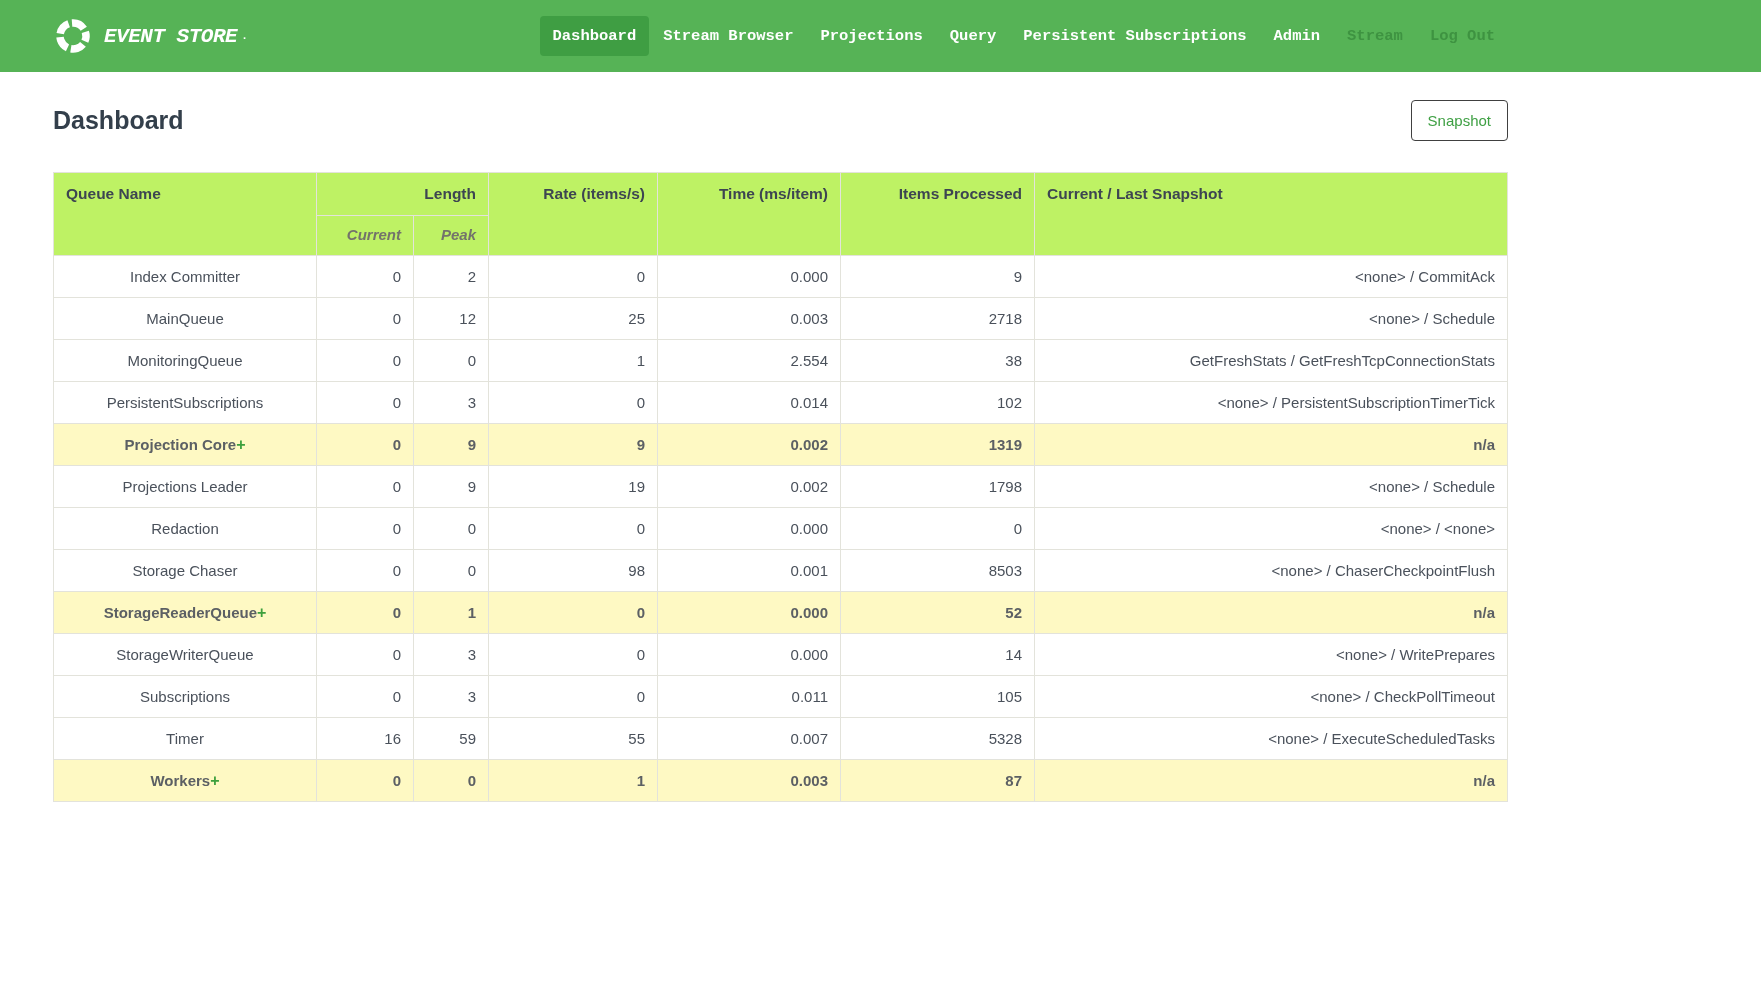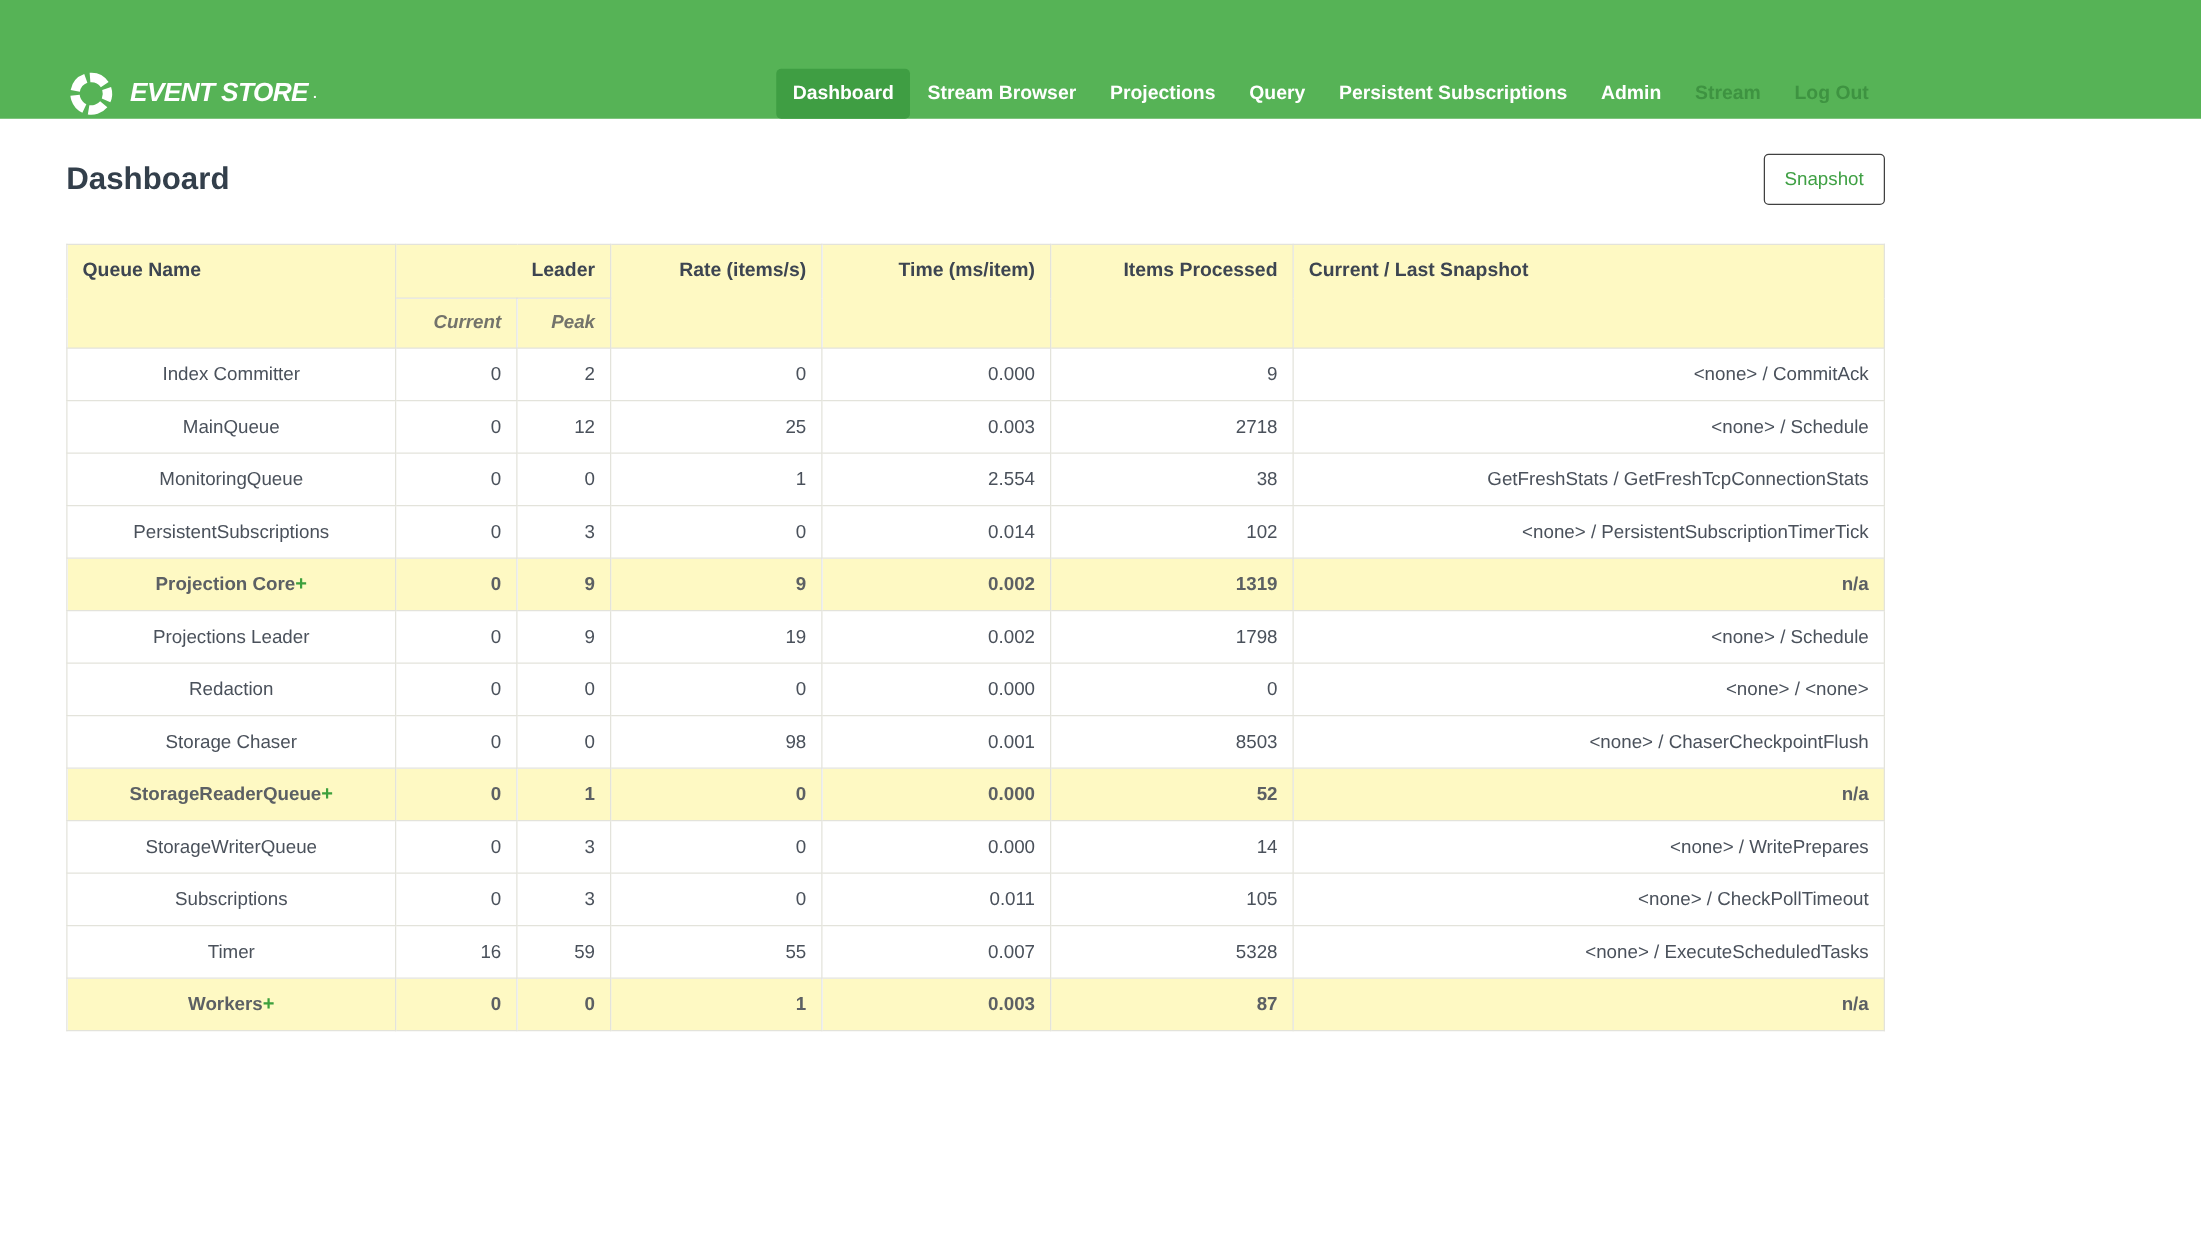--- a/index.html
+++ b/index.html
@@ -6,24 +6,25 @@
   html, body { margin: 0; padding: 0; background: #ffffff; }
   body {
     font-family: "Liberation Sans", sans-serif;
     width: 1761px; height: 986px;
     overflow: hidden;
     -webkit-font-smoothing: antialiased;
   }
 
   
   .navbar {
-    height: 95px;
+    height: 72px;
     background: #56b356;
     display: flex;
-    align-items: flex-end;
+    align-items: center;
+    font-family: Liberation Mono, monospace;
   }
   .nav-inner {
     width: 1455px;
     margin-left: 53px;
     display: flex;
     align-items: center;
     justify-content: space-between;
   }
   .brand {
     display: flex;
@@ -105,21 +106,21 @@
     font-size: 15px;
     color: #4a515b;
   }
   .queues th, .queues td {
     border: 1px solid #e3e3db;
     padding: 12px 12px;
     overflow: hidden;
     white-space: nowrap;
   }
   .queues thead th {
-    background: #fef9c3;
+    background: #bef264;
     color: #3d4551;
     font-weight: bold;
     text-align: right;
     vertical-align: top;
     font-size: 15.5px;
   }
   .queues thead th.al { text-align: left; }
   .queues thead tr.sub th {
     font-style: italic;
     color: #73736b;
@@ -188,21 +189,21 @@
         <col style="width:97px">
         <col style="width:75px">
       <col style="width:169px">
         <col style="width:183px">
         <col style="width:194px">
         <col>
     </colgroup>
     <thead>
       <tr>
         <th rowspan="2" class="al">Queue Name</th>
-        <th colspan="2">Leader</th>
+        <th colspan="2">Length</th>
         <th rowspan="2">Rate (items/s)</th>
         <th rowspan="2">Time (ms/item)</th>
         <th rowspan="2">Items Processed</th>
         <th rowspan="2" class="al">Current / Last Snapshot</th>
       </tr>
       <tr class="sub">
         <th>Current</th>
         <th>Peak</th>
       </tr>
     </thead>

